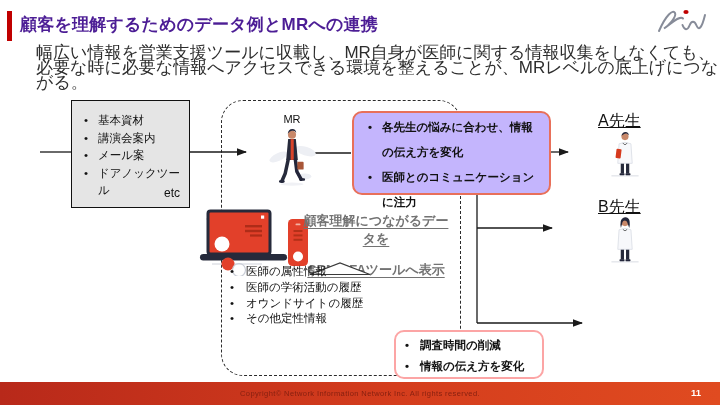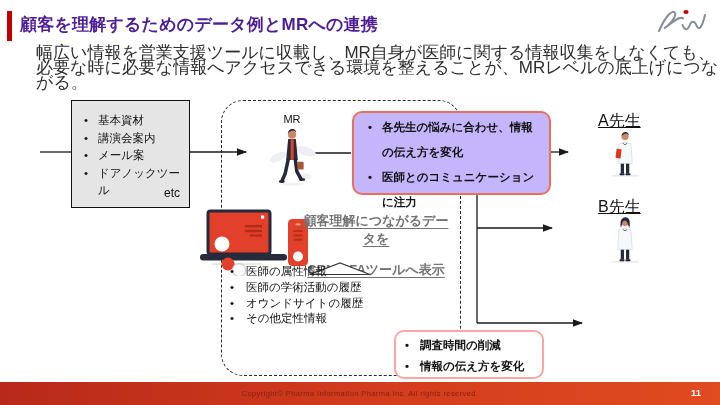--- a/index.html
+++ b/index.html
@@ -204,17 +204,17 @@
       <rect x="20.5" y="51.5" width="6" height="2.4" rx="1" fill="#23263a"></rect>
       <path d="M13 17 Q20 13.5 27 17 L28.5 40 L11.5 40 Z" fill="#f7f8fb" stroke="#d8dce4" stroke-width="0.9"></path>
       <circle cx="20" cy="8.5" r="4.2" fill="#c8886a"></circle>
       <path d="M15 6.5 Q17 1.8 21 2.2 Q25.2 2.8 25.5 7.5 Q26 11 25 15 L23.2 10 Q22.8 6.5 20 6.2 Q17.2 6.2 16.6 10 L15.2 15 Q14.2 10.5 15 6.5 Z" fill="#23263a"></path>
       <path d="M17.5 16.5 q2.5 3.5 5 0" stroke="#555" stroke-width="1" fill="none"></path>
     </svg>
   </div>
 
 
   <div class="footer">
-    <div class="copyright">Copyright© Pharma Information Pharma Inc. All rights reserved.</div>
+    <div class="copyright">Copyright© Network Information Network Inc. All rights reserved.</div>
     <div class="page-number">11</div>
   </div>
 
 </div>
 
 </body></html>

